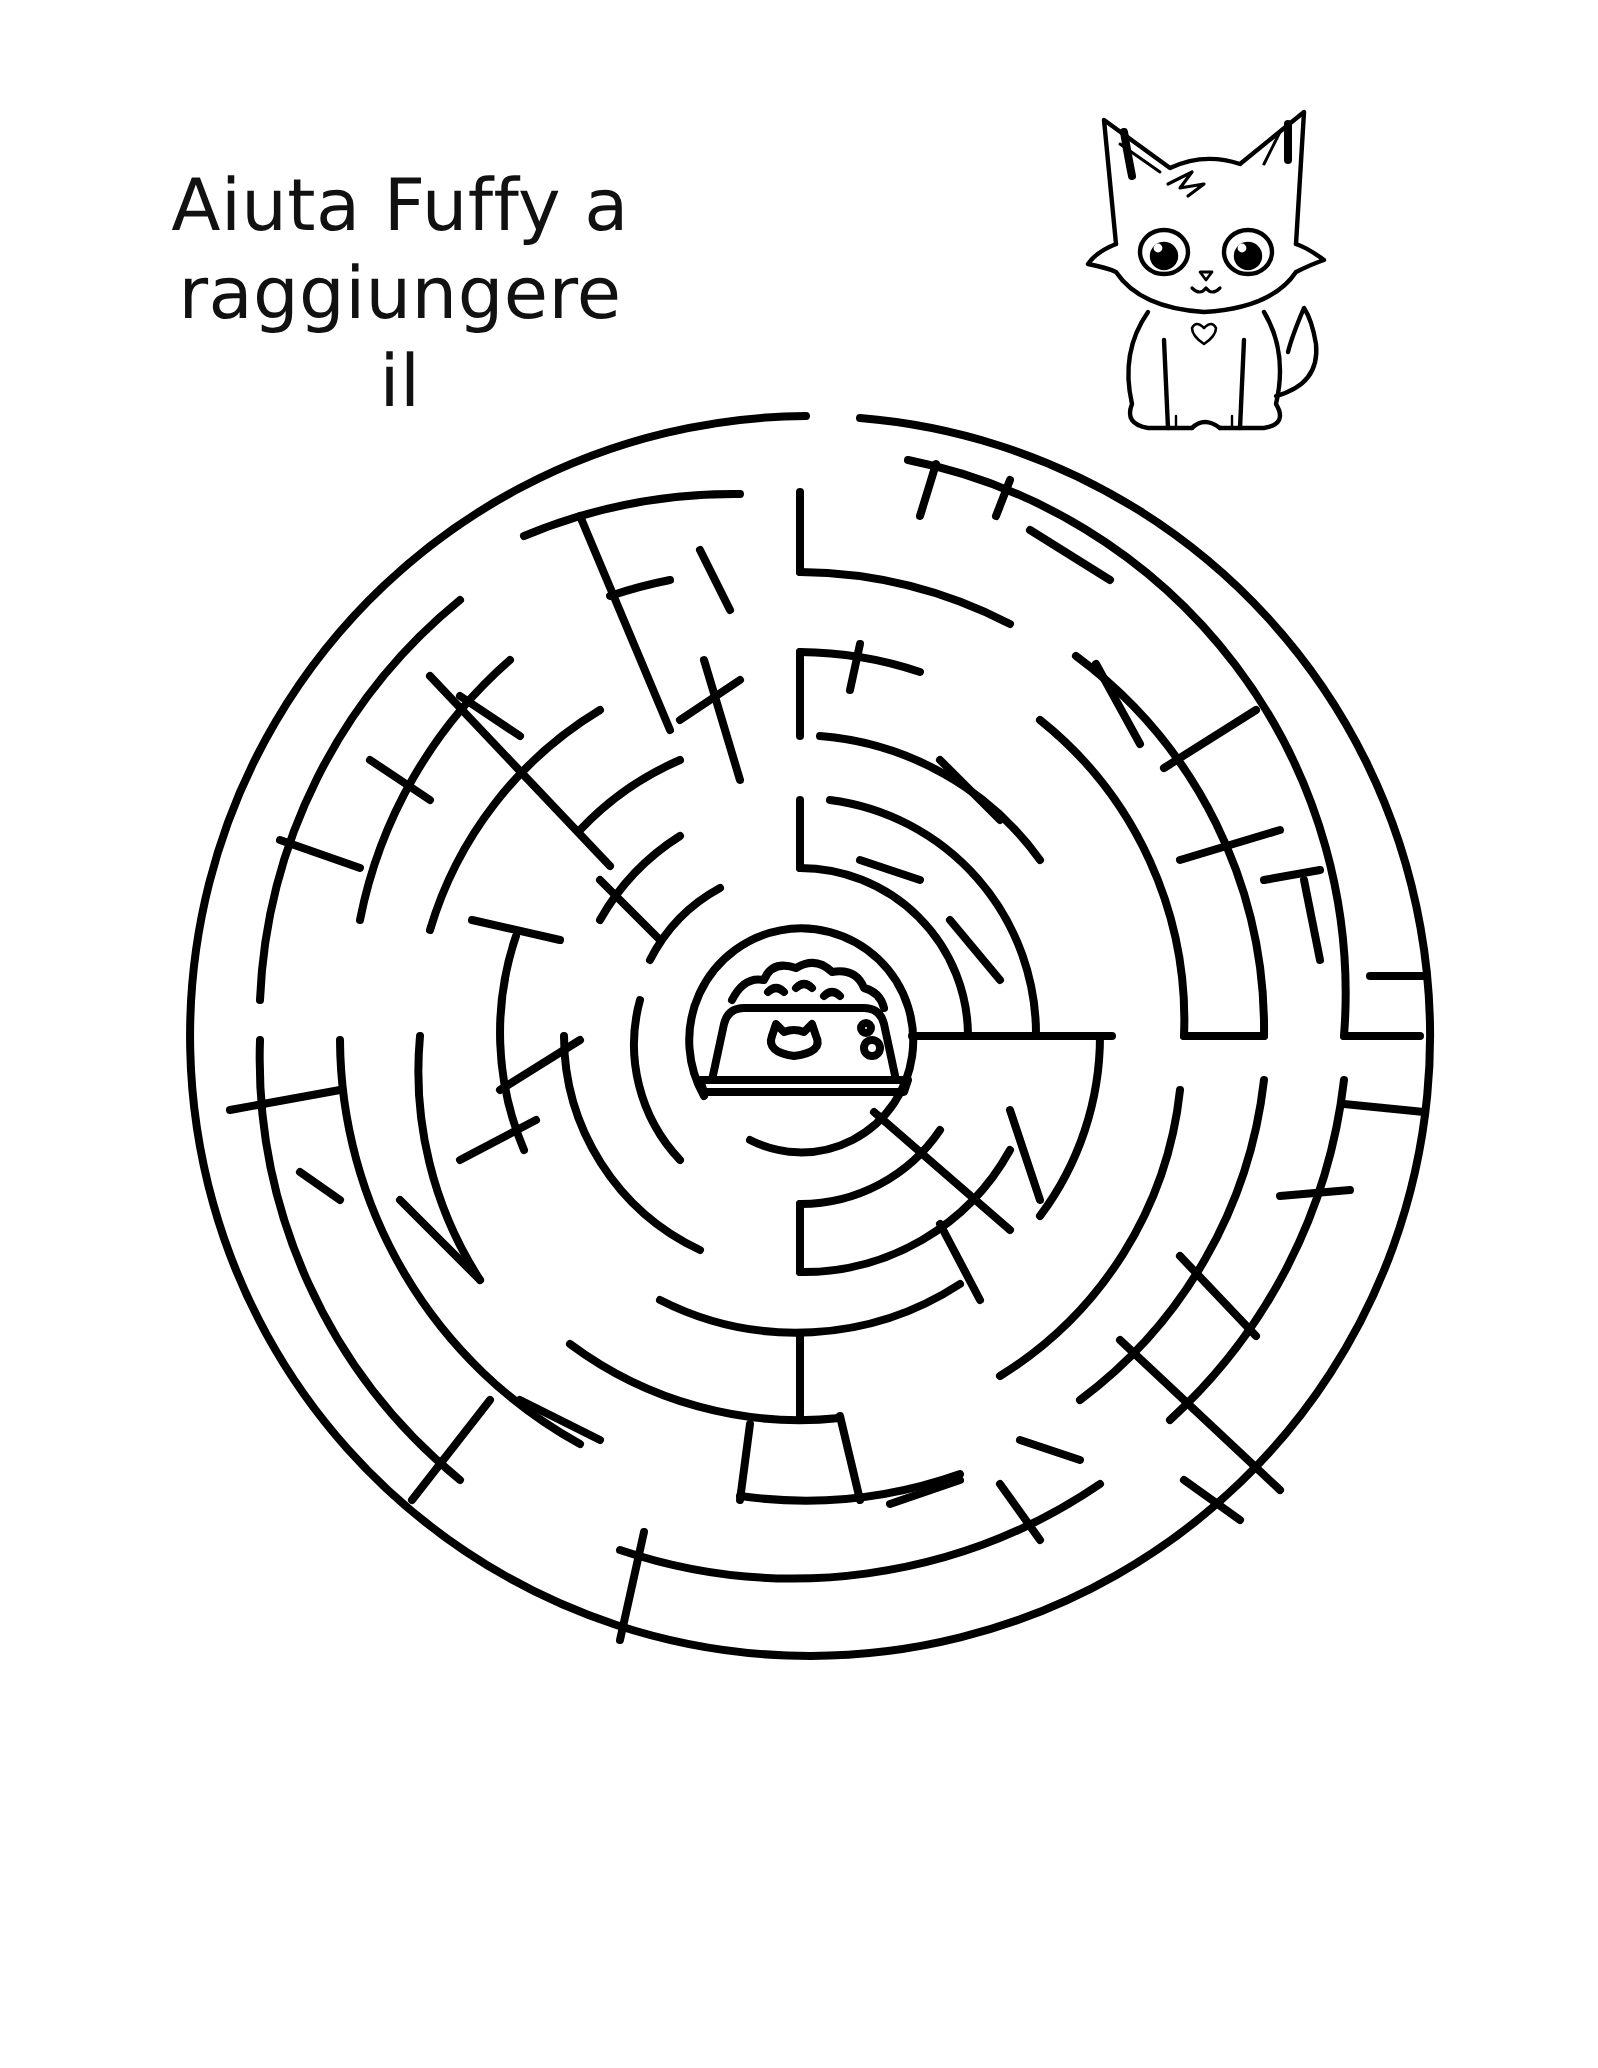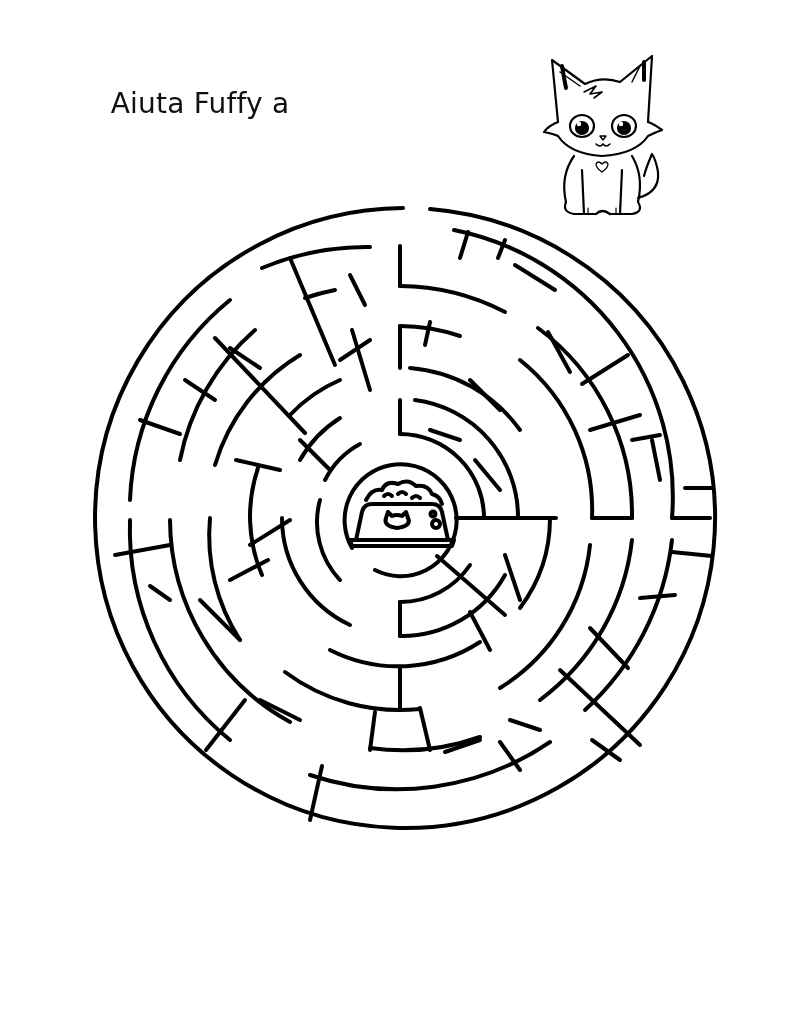--- a/index.html
+++ b/index.html
@@ -1,31 +1,32 @@
 <!DOCTYPE html>
 <html><head>
 <meta charset="utf-8">
 <style>
   html, body { margin:0; padding:0; background:#ffffff; }
   body { width:799px; height:1034px; position:relative; overflow:hidden; }
   .title {
     position:absolute; left:82px; top:82px; width:236px;
     text-align:center; font-family:"DejaVu Sans", sans-serif;
-    font-size:28px; line-height:44px; color:#111111; letter-spacing:0.2px;
+    font-size:36px; line-height:44px; color:#111111; letter-spacing:0.2px;
   }
   .title span { display:block; }
   .cat { position:absolute; left:540px; top:52px; width:125px; height:165px; }
   .maze { position:absolute; left:0; top:0; width:799px; height:1034px; }
   .maze path, .maze line, .maze circle { fill:none; stroke:#000; stroke-width:4; stroke-linecap:round; stroke-linejoin:round; }
 </style>
 </head>
 <body>
 
 <div class="title">
   <span>Aiuta Fuffy a</span>
+  <span>raggiungere il</span>
 </div>
 
 <svg class="cat" viewBox="0 0 125 165">
   <g fill="none" stroke="#000" stroke-width="2.2" stroke-linecap="round" stroke-linejoin="round">
 
     <path d="M18 70 L12 8 L45 32 Q62 24 80 30 L112 4 L108 70"></path>
     <path d="M20 20 L40 34" stroke-width="1.5"></path>
     <path d="M100 14 L92 30" stroke-width="1.5"></path>
     <path d="M22 14 Q24 26 26 36" stroke-width="4"></path>
     <path d="M104 10 L104 28" stroke-width="4"></path>

